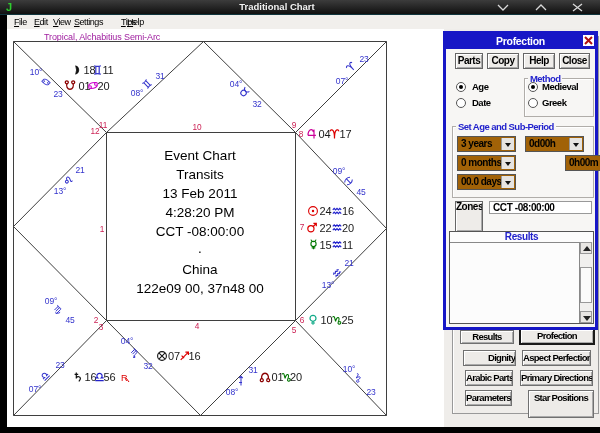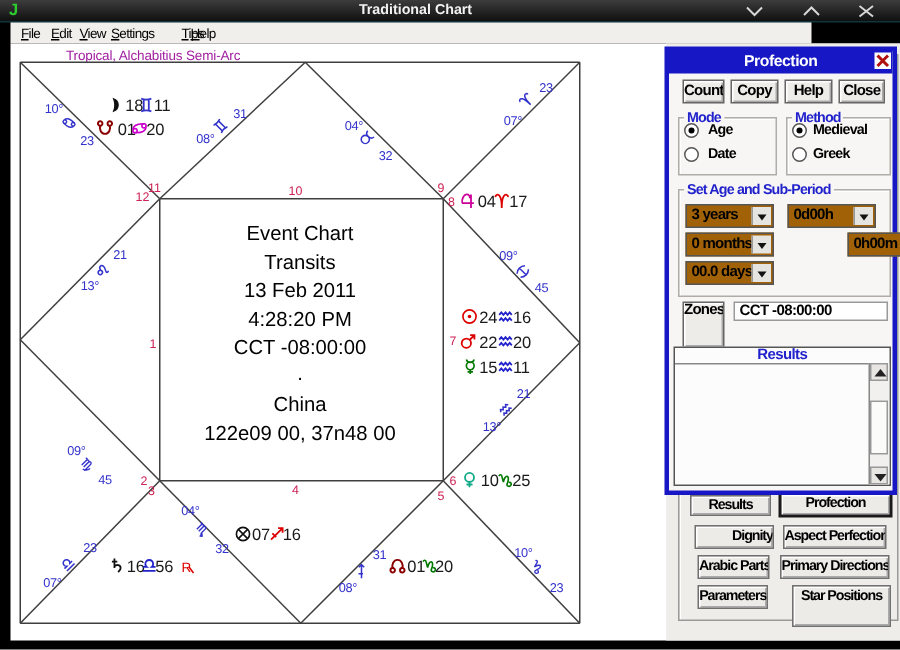--- a/index.html
+++ b/index.html
@@ -2,21 +2,21 @@
 <html><head><meta charset="utf-8">
 <style>
 html,body{margin:0;padding:0;}
 body{width:600px;height:433px;background:#000;overflow:hidden;position:relative;font-family:"Liberation Sans",sans-serif;}
 #client{position:absolute;left:7px;top:29px;width:593px;height:398px;background:#fff;}
 #rpanel{position:absolute;left:444px;top:29px;width:156px;height:398px;background:#efedea;}
 #groove{position:absolute;left:452px;top:36px;width:145px;height:376px;border:1px solid #999;box-shadow:inset 1px 1px 0 #fff;}
 #titlebar{position:absolute;left:0;top:0;width:600px;height:14px;background:linear-gradient(#3c3c3c,#101010);border-bottom:1px solid #10353d;}
 #titlebar .ttl{position:absolute;left:197px;top:1px;width:160px;text-align:center;font-size:9.5px;font-weight:bold;color:#f2f2f2;}
 #jicon{position:absolute;left:6px;top:1px;font-size:11px;font-weight:bold;color:#2ecc2e;}
-#menubar{position:absolute;left:7px;top:14px;width:534px;height:15px;background:#f1efec;}
+#menubar{position:absolute;left:7px;top:14px;width:593px;height:15px;background:#f1efec;}
 #menubar span{position:absolute;top:3px;font-size:9px;letter-spacing:-0.45px;color:#000;}
 #trop{position:absolute;left:8px;top:32px;font-size:9px;letter-spacing:-0.1px;color:#a020a0;padding-left:36px;}
 .pbtn{position:absolute;background:#edebe8;border:1px solid #707070;box-shadow:inset 1px 1px 0 #fff,inset -1px -1px 0 #aaa;font-size:9.5px;font-weight:bold;letter-spacing:-0.7px;text-align:center;color:#000;box-sizing:border-box;white-space:nowrap;overflow:hidden;font-family:"Liberation Sans",sans-serif;}
 
 #dlg{position:absolute;left:443px;top:31px;width:155px;height:299px;background:#f7f6f4;border:3px solid #1717c6;box-sizing:border-box;}
 #dlgtitle{position:absolute;left:0;top:0;right:0;height:15px;background:#1717c6;color:#fff;font-size:10.5px;font-weight:bold;letter-spacing:-0.3px;text-align:center;line-height:15px;}
 #dlgx{position:absolute;right:1px;top:1px;width:11px;height:11px;background:#fff;}
 .db{position:absolute;background:#eeece9;border:1px solid #666;box-shadow:inset 1px 1px 0 #fff,inset -1px -1px 0 #aaa;font-size:10px;font-weight:bold;letter-spacing:-0.5px;text-align:center;color:#000;box-sizing:border-box;height:16px;line-height:14px;top:19px;white-space:nowrap;overflow:hidden;}
 .gb{position:absolute;border:1px solid #b0ada9;box-shadow:inset 1px 1px 0 #fff;}
 .gb i{position:absolute;top:-6px;left:3px;background:#f7f6f4;color:#2222cc;font-size:9.5px;font-weight:bold;letter-spacing:-0.55px;font-style:normal;padding:0 2px;line-height:11px;white-space:nowrap;}
@@ -67,27 +67,24 @@
 <div class="pbtn" style="left:463px;top:350px;width:53px;height:16px;line-height:14px;padding-left:24px;">Dignity Table</div>
 <div class="pbtn" style="left:522px;top:350px;width:69px;height:16px;line-height:14px;">Aspect Perfection</div>
 <div class="pbtn" style="left:465px;top:370px;width:48px;height:16px;line-height:14px;">Arabic Parts</div>
 <div class="pbtn" style="left:520px;top:370px;width:73px;height:16px;line-height:14px;">Primary Directions</div>
 <div class="pbtn" style="left:465px;top:390px;width:47px;height:16px;line-height:14px;">Parameters</div>
 <div class="pbtn" style="left:528px;top:390px;width:66px;height:28px;line-height:14px;">Star Positions</div>
 <div id="dlg">
  <div id="dlgtitle">Profection<span id="dlgx"><svg width="11" height="11">
           <path d="M2 2l7 7M9 2l-7 7" stroke="#b01010" stroke-width="2" fill="none"></path>
         </svg></span></div>
- <div class="db" style="left:9px;width:28px;">Count</div>
+ <div class="db" style="left:9px;width:28px;">Parts</div>
  <div class="db" style="left:41px;width:32px;">Copy</div>
  <div class="db" style="left:77px;width:32px;">Help</div>
  <div class="db" style="left:113px;width:31px;">Close</div>
- <div class="gb" style="left:6px;top:44px;width:64px;height:37px;">
-      <i>Mode</i>
-    </div>
  <div class="rb on" style="left:10px;top:48px;"></div>
     <span class="rl" style="left:26px;top:47px;">Age</span>
  <div class="rb" style="left:10px;top:64px;"></div>
     <span class="rl" style="left:26px;top:63px;">Date</span>
  <div class="gb" style="left:78px;top:44px;width:68px;height:37px;">
       <i>Method</i>
     </div>
  <div class="rb on" style="left:82px;top:48px;"></div>
     <span class="rl" style="left:96px;top:47px;">Medieval</span>
  <div class="rb" style="left:82px;top:64px;"></div>

